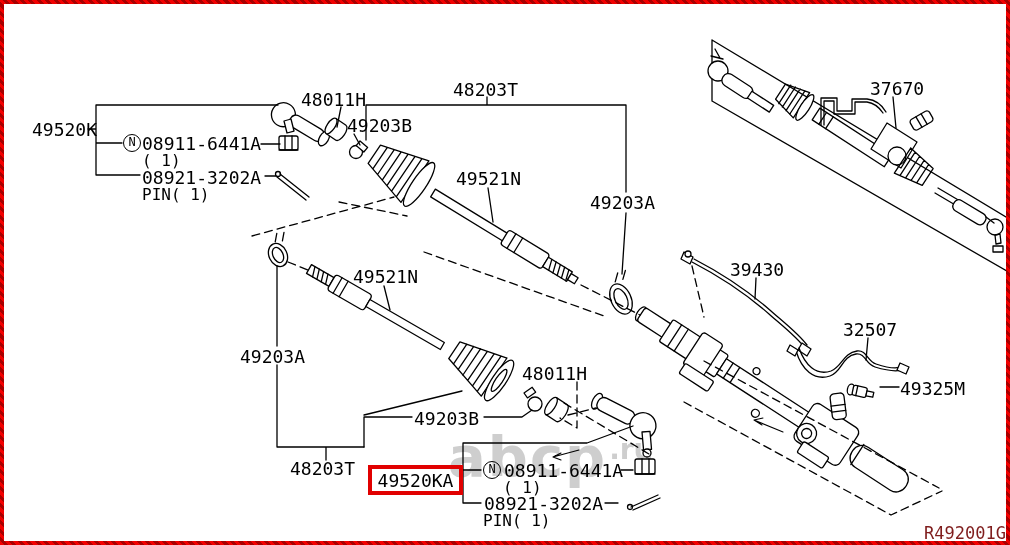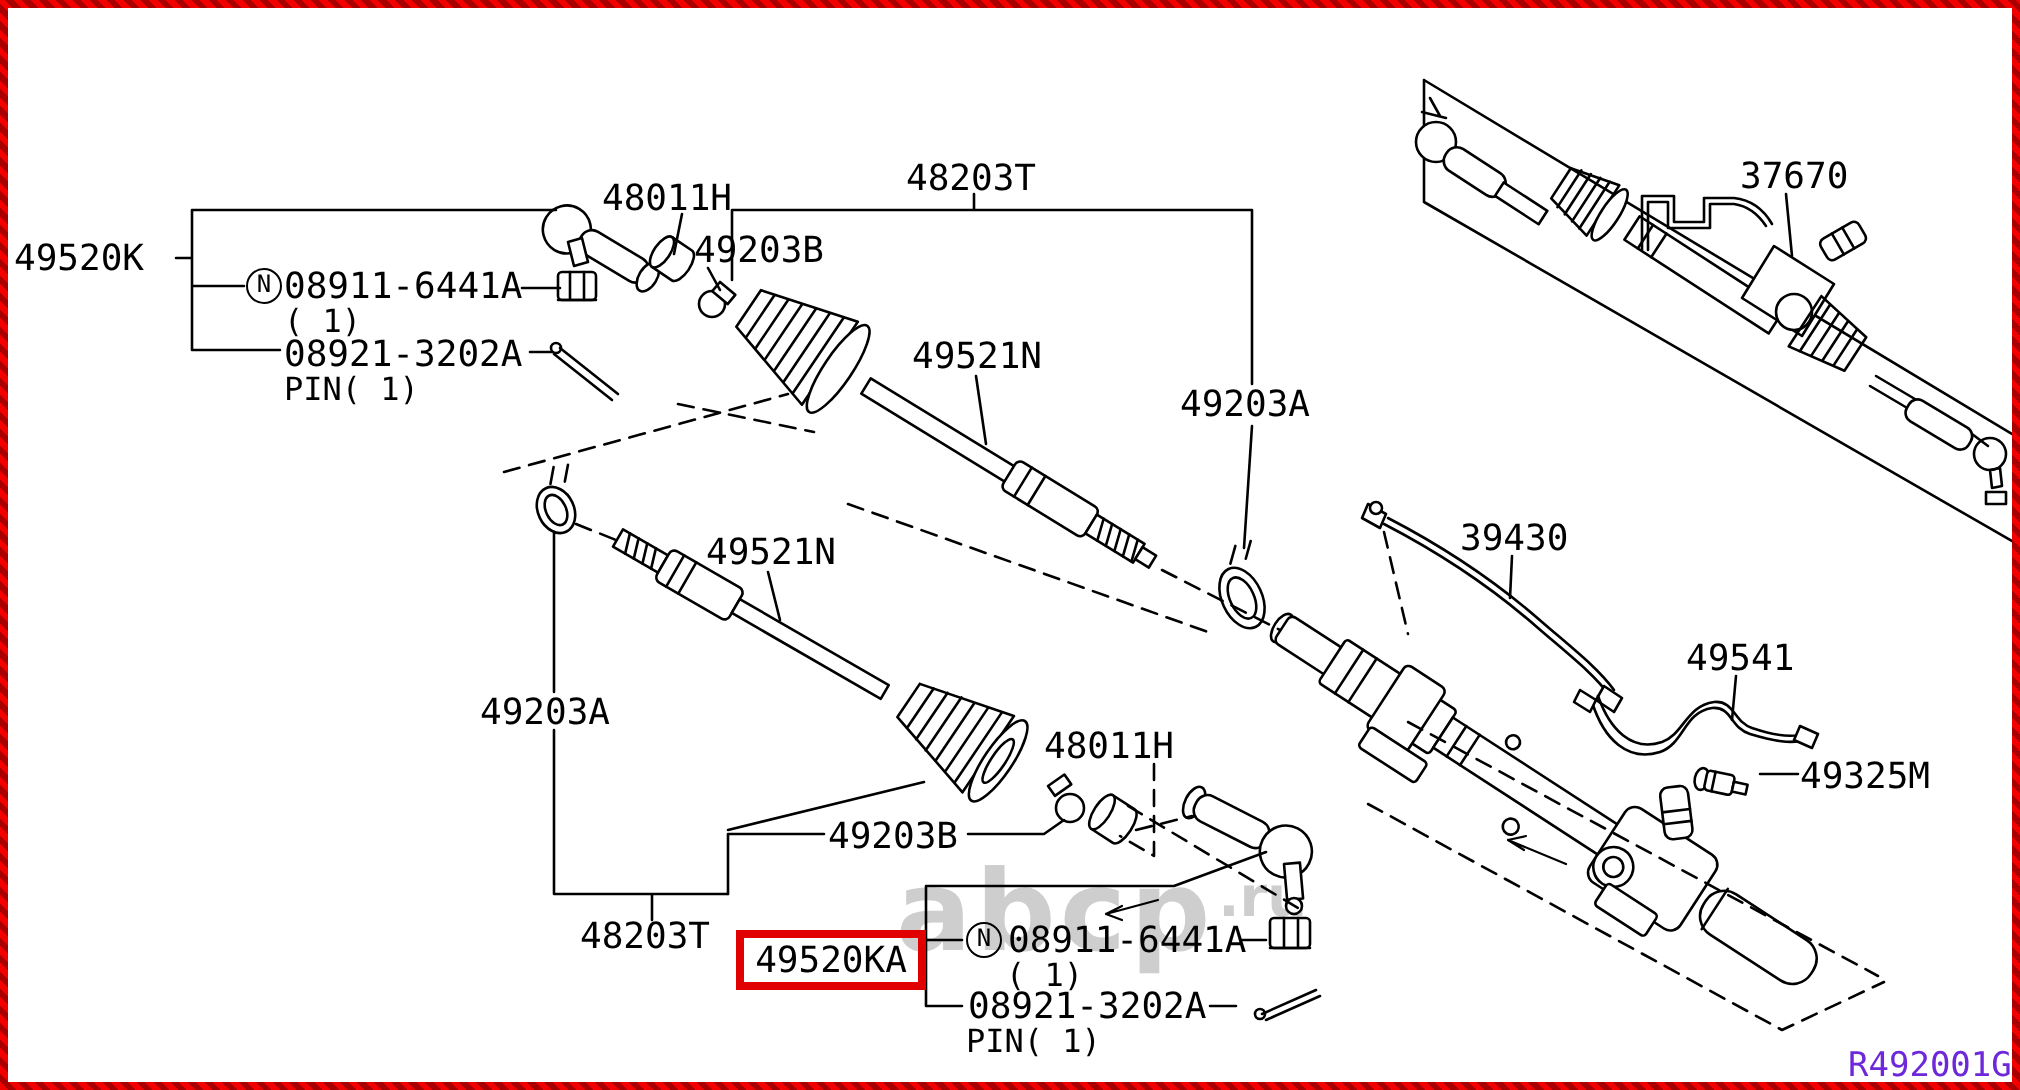--- a/index.html
+++ b/index.html
@@ -13,21 +13,21 @@
   .sm{font-size:16px;}
   .ncirc{position:absolute;z-index:3;width:18px;height:18px;border:1.7px solid #000;border-radius:50%;
          box-sizing:border-box;font:12px/14px "DejaVu Sans Mono",monospace;text-align:center;color:#000;}
   .hl{position:absolute;left:364px;top:461px;width:95px;height:30px;border:4px solid #e10000;
       box-sizing:border-box;z-index:3;display:flex;align-items:center;justify-content:center;}
   .hl span{font:18px "DejaVu Sans Mono",monospace;}
   .wm{position:absolute;left:444px;top:420px;z-index:1;color:#c9c9c9;opacity:.9;
       font-family:"DejaVu Sans",sans-serif;font-weight:bold;white-space:nowrap;}
   .wm .main{font-size:56px;letter-spacing:2px;}
   .wm .tld{font-size:28px;position:relative;top:-17px;left:2px;}
-  .code{position:absolute;left:920px;top:519px;z-index:3;font:17px "DejaVu Sans Mono",monospace;color:#6d28d9;}
+  .code{position:absolute;left:920px;top:519px;z-index:3;font:17px "DejaVu Sans Mono",monospace;color:#7f1d1d;}
 </style>
 </head>
 <body>
 
 <div class="stage">
 
   <div class="wm" style="color: rgb(201, 201, 201);"><span class="main">abcp</span><span class="tld">.ru</span></div>
 
   <svg class="art" width="1010" height="545" viewBox="0 0 1010 545" stroke="#000" stroke-width="1.3" fill="none" stroke-linecap="round" stroke-linejoin="round">
 
@@ -212,36 +212,36 @@
       <path d="M560,399 L645,450 M680,398 L887,511 L938,487 M700,357 L935,484"></path>
       <path d="M573,378 V424 L556,414 M564,411 L592,404"></path>
       <path d="M688,262 L700,313"></path>
     </g>
     <g stroke-width="1.1">
       <path d="M779,428 L750,416 M750,416 l9,-2 m-9,2 l8,5"></path>
       <path d="M575,446 L549,453 M549,453 l8,-4 m-8,4 l8,3"></path>
     </g>
   </svg>
 
-  <div class="lbl" style="left:3px;top:117px">49520K</div>
+  <div class="lbl" style="left:28px;top:117px">49520K</div>
   <div class="ncirc" style="left:119px;top:130px">N</div>
   <div class="lbl" style="left:138px;top:131px">08911-6441A</div>
   <div class="lbl sm" style="left:138px;top:149px">( 1)</div>
   <div class="lbl" style="left:138px;top:165px">08921-3202A</div>
   <div class="lbl sm" style="left:138px;top:183px">PIN( 1)</div>
 
   <div class="lbl" style="left:297px;top:87px">48011H</div>
   <div class="lbl" style="left:343px;top:113px">49203B</div>
   <div class="lbl" style="left:449px;top:77px">48203T</div>
   <div class="lbl" style="left:452px;top:166px">49521N</div>
   <div class="lbl" style="left:586px;top:190px">49203A</div>
   <div class="lbl" style="left:866px;top:76px">37670</div>
 
   <div class="lbl" style="left:726px;top:257px">39430</div>
-  <div class="lbl" style="left:839px;top:317px">49541</div>
+  <div class="lbl" style="left:839px;top:317px">32507</div>
   <div class="lbl" style="left:896px;top:376px">49325M</div>
 
   <div class="lbl" style="left:349px;top:264px">49521N</div>
   <div class="lbl" style="left:236px;top:344px">49203A</div>
   <div class="lbl" style="left:518px;top:361px">48011H</div>
   <div class="lbl" style="left:410px;top:406px">49203B</div>
   <div class="lbl" style="left:286px;top:456px">48203T</div>
 
   <div class="hl" style="border-color: rgb(225, 0, 0);">
     <span>49520KA</span>

